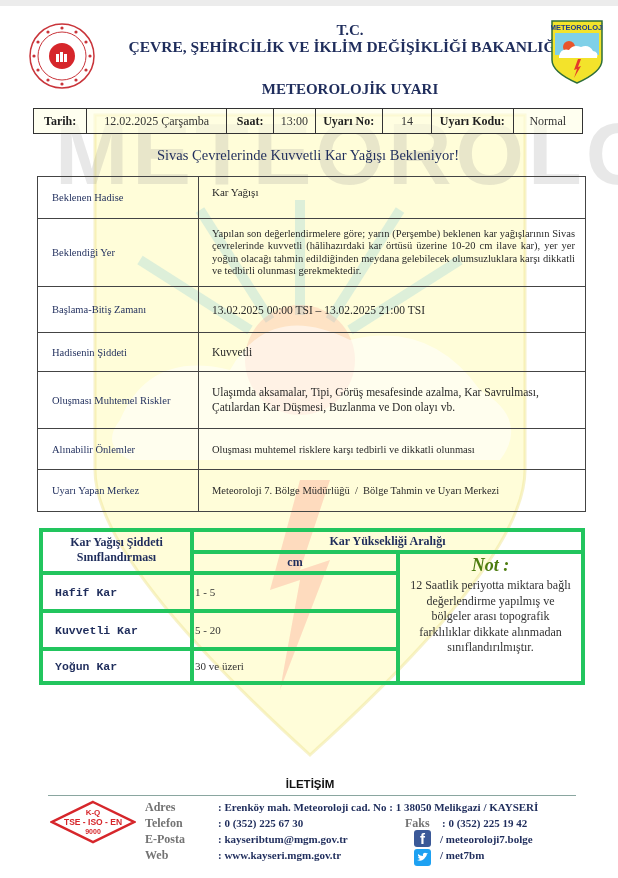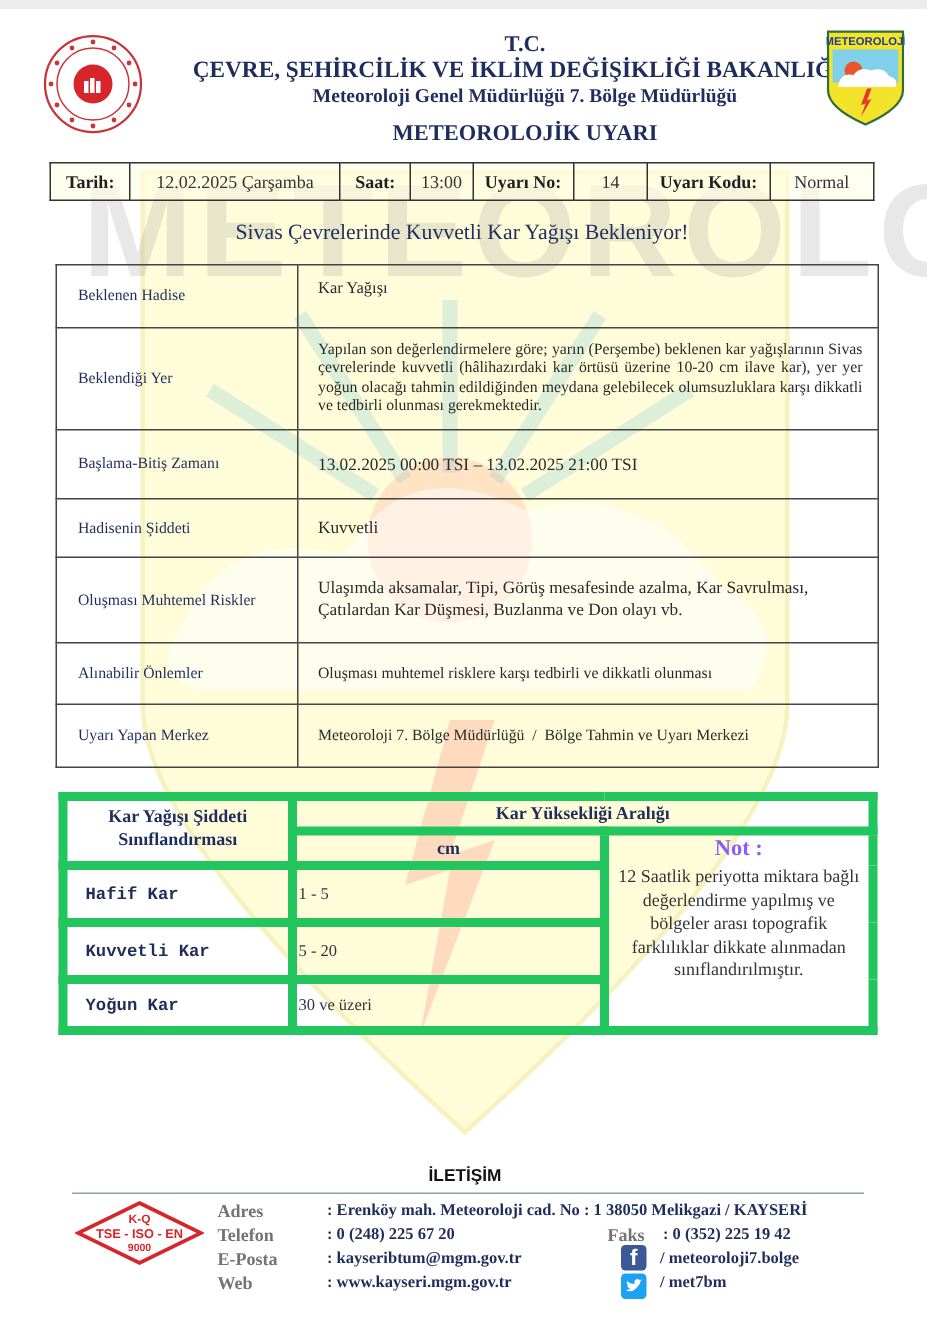--- a/index.html
+++ b/index.html
@@ -34,25 +34,25 @@
 
   
   .main { position:absolute; left:37px; top:176px; width:549px; font-size:11px; }
   .main td { border:1px solid #444; vertical-align:middle; }
   .main td.k { width:145px; padding-left:14px; font-weight:normal; color:#1f2d5c; font-size:10.5px; }
   .main td.v { padding:0 10px 0 13px; color:#2a2a2a; }
   .main td.v.j { text-align:justify; line-height:12.5px; font-size:10.5px; }
 
   
   .cls { position:absolute; left:39px; top:528px; width:546px; font-size:11.5px; }
-  .cls td { border:6px solid #22c55e; }
+  .cls td { border:4px solid #22c55e; }
   .cls .h { font-weight:bold; text-align:center; color:#1f2d5c; font-size:12px; }
   .cls .rk { font-weight:bold; color:#1f2d5c; padding-left:12px;font-family:Liberation Mono, monospace; }
   .cls .rv { color:#333; font-size:11px; }
-  .note-title { font-weight:bold; color:#8b5cf6; font-size:15px; margin-bottom:2px; }
+  .note-title { font-weight:bold; font-style:italic; color:#4d7c0f; font-size:18px; margin-bottom:2px; }
   .note-body { color:#333; font-size:12px; line-height:15.5px; }
 
   
   .iletisim { position:absolute; left:260px; top:778px; width:100px; text-align:center; font-family:"Liberation Sans","DejaVu Sans",sans-serif; font-weight:bold; font-size:11.5px; color:#111; }
   .footline { position:absolute; left:48px; top:795px; width:528px; height:1px; background:#8aa6a0; }
   .tse { position:absolute; left:50px; top:800px; width:86px; height:44px; }
   .fk { position:absolute; font-weight:bold; font-size:12px; color:#737373; }
   .fv { position:absolute; font-weight:bold; font-size:11px; color:#1f2d5c; }
   .social { position:absolute; width:17px; height:17px; border-radius:3px; }
 </style>
@@ -98,21 +98,20 @@
         <circle cx="34" cy="62" r="1.6"></circle>
     </g>
     <circle cx="34" cy="34" r="13" fill="#d6262b"></circle>
     <rect x="28" y="32" width="3" height="8" fill="#fff"></rect>
       <rect x="32" y="30" width="3" height="10" fill="#fff"></rect>
       <rect x="36" y="32" width="3" height="8" fill="#fff"></rect>
   </svg>
 
   <div class="hdr hdr-tc">T.C.</div>
   <div class="hdr hdr-min">ÇEVRE, ŞEHİRCİLİK VE İKLİM DEĞİŞİKLİĞİ BAKANLIĞI</div>
-  <div class="hdr hdr-gm">Meteoroloji Genel Müdürlüğü 7. Bölge Müdürlüğü</div>
   <div class="hdr hdr-title">METEOROLOJİK UYARI</div>
 
   <svg class="logo-right" viewBox="0 0 52 64">
     <path d="M1 1 L51 1 L51 40 Q51 52 26 63 Q1 52 1 40 Z" fill="#f3e32b" stroke="#2e6e3a" stroke-width="1.5"></path>
     <rect x="2" y="2" width="48" height="10" fill="#f3e32b"></rect>
     <text x="26" y="10" text-anchor="middle" font-family="Liberation Sans, sans-serif" font-weight="bold" font-size="7.5" fill="#1d3c8c">METEOROLOJİ</text>
     <rect x="4" y="13" width="44" height="22" fill="#7fd0e8"></rect>
     <circle cx="18" cy="27" r="6" fill="#e8542b"></circle>
     <path d="M8 36 Q10 28 18 30 Q22 24 30 27 Q38 24 42 31 Q48 32 46 38 L8 38 Z" fill="#fff"></path>
     <path d="M27 39 L23 50 L26 49 L23 58 L30 46 L27 47 L30 39 Z" fill="#e53a2a"></path>
@@ -203,21 +202,21 @@
     <path d="M43 2 L84 22 L43 42 L2 22 Z" fill="#fff" stroke="#d6262b" stroke-width="2.5"></path>
     <text x="43" y="15" text-anchor="middle" font-family="Liberation Sans, sans-serif" font-weight="bold" font-size="8" fill="#d6262b">K-Q</text>
     <text x="43" y="25" text-anchor="middle" font-family="Liberation Sans, sans-serif" font-weight="bold" font-size="8.5" fill="#d6262b">TSE - ISO - EN</text>
     <text x="43" y="34" text-anchor="middle" font-family="Liberation Sans, sans-serif" font-weight="bold" font-size="7" fill="#d6262b">9000</text>
   </svg>
 
   <div class="fk" style="left:145px;top:800px">Adres</div>
   <div class="fv" style="left:218px;top:801px">: Erenköy mah. Meteoroloji cad. No : 1  38050  Melikgazi / KAYSERİ</div>
 
   <div class="fk" style="left:145px;top:816px">Telefon</div>
-  <div class="fv" style="left:218px;top:817px">: 0 (248) 225 67 20</div>
+  <div class="fv" style="left:218px;top:817px">: 0 (352) 225 67 30</div>
   <div class="fk" style="left:405px;top:816px">Faks</div>
   <div class="fv" style="left:442px;top:817px">: 0 (352) 225 19 42</div>
 
   <div class="fk" style="left:145px;top:832px">E-Posta</div>
   <div class="fv" style="left:218px;top:833px">: kayseribtum@mgm.gov.tr</div>
   <div class="social" style="left:414px;top:830px;background:#3b5998">
     <span style="position:absolute;left:6px;top:0;color:#fff;font-family:'Liberation Sans',sans-serif;font-weight:bold;font-size:15px">f</span>
   </div>
   <div class="fv" style="left:440px;top:833px">/ meteoroloji7.bolge</div>
 

